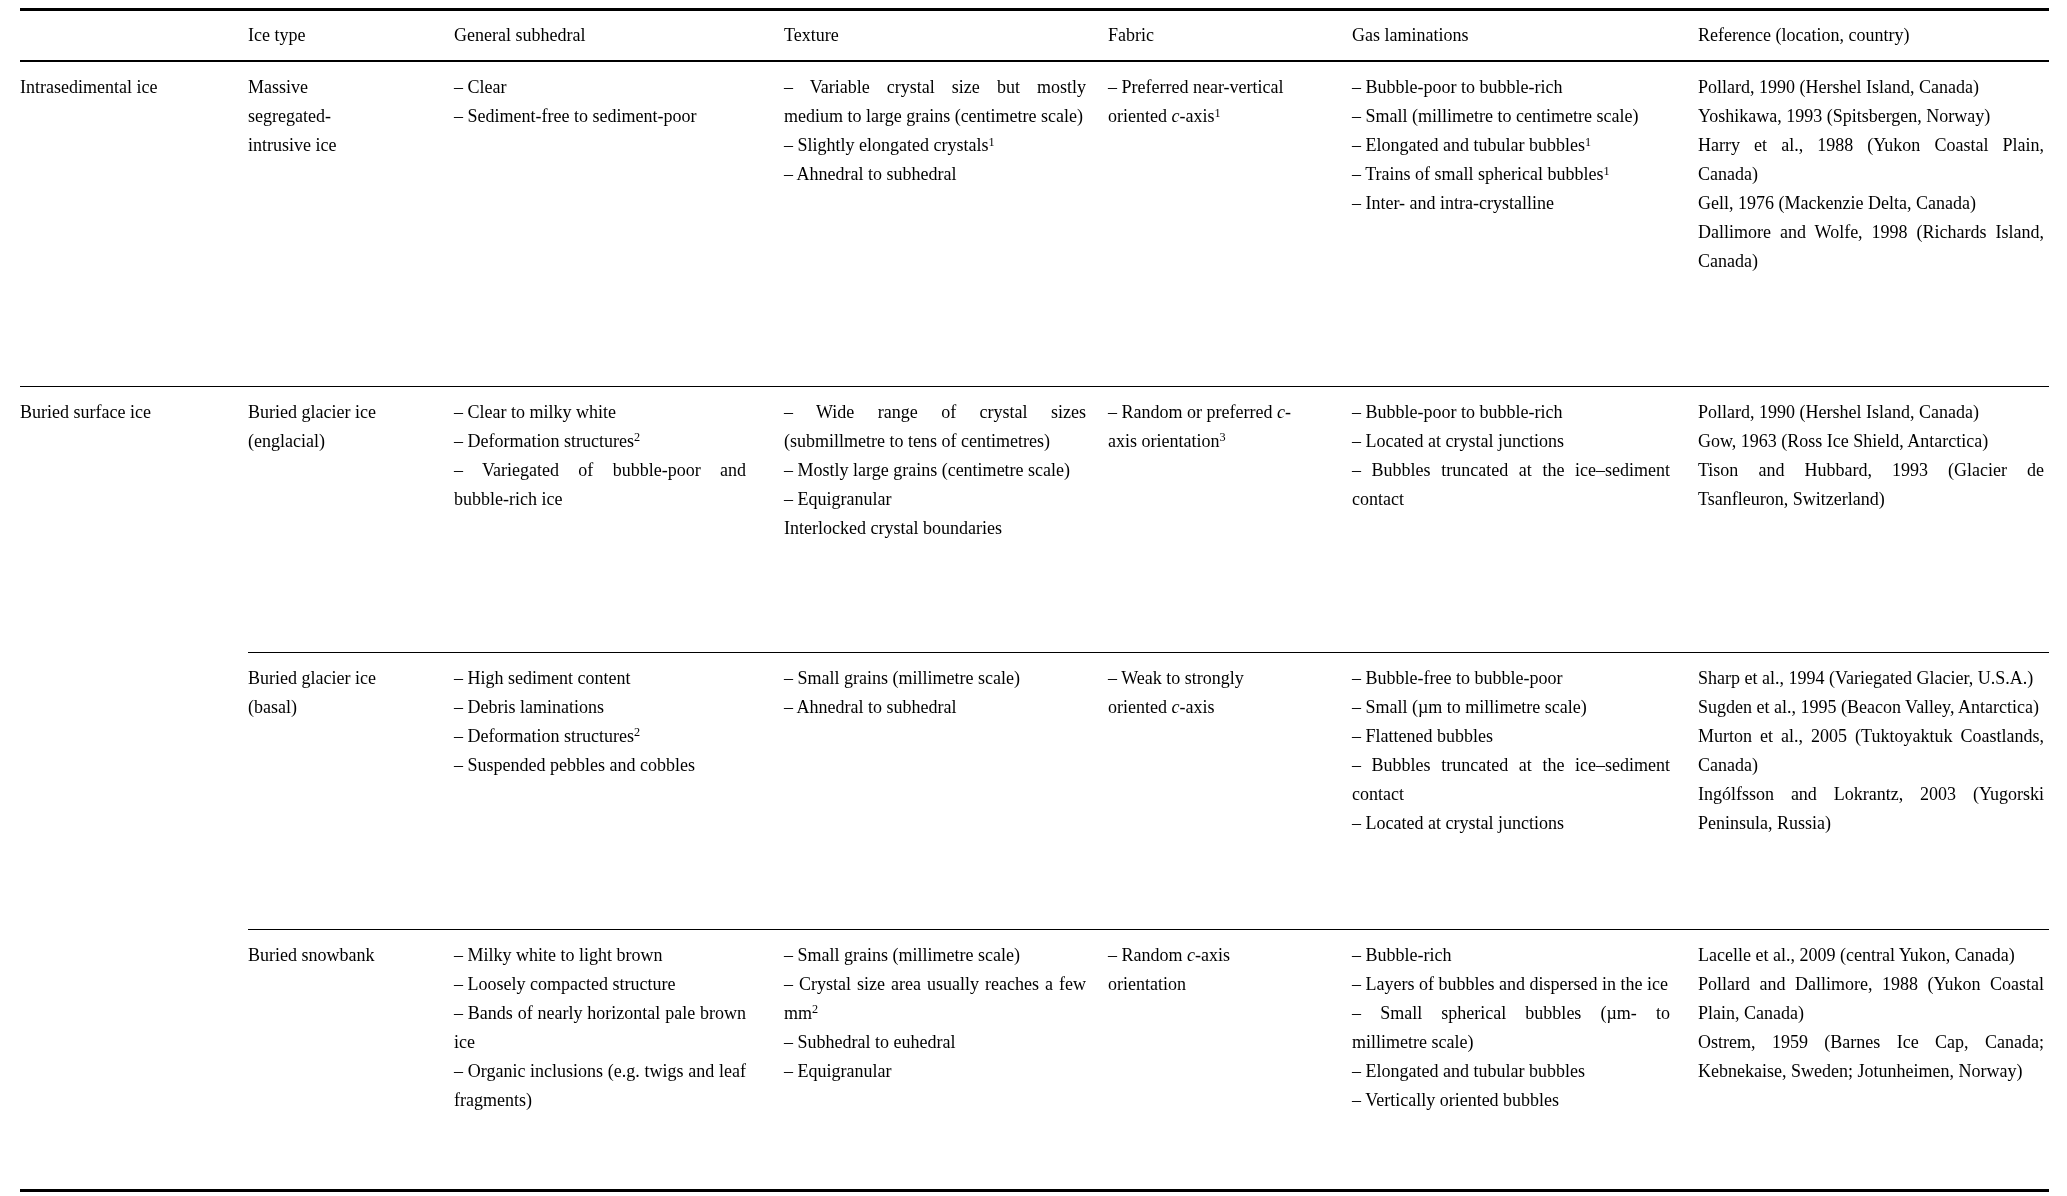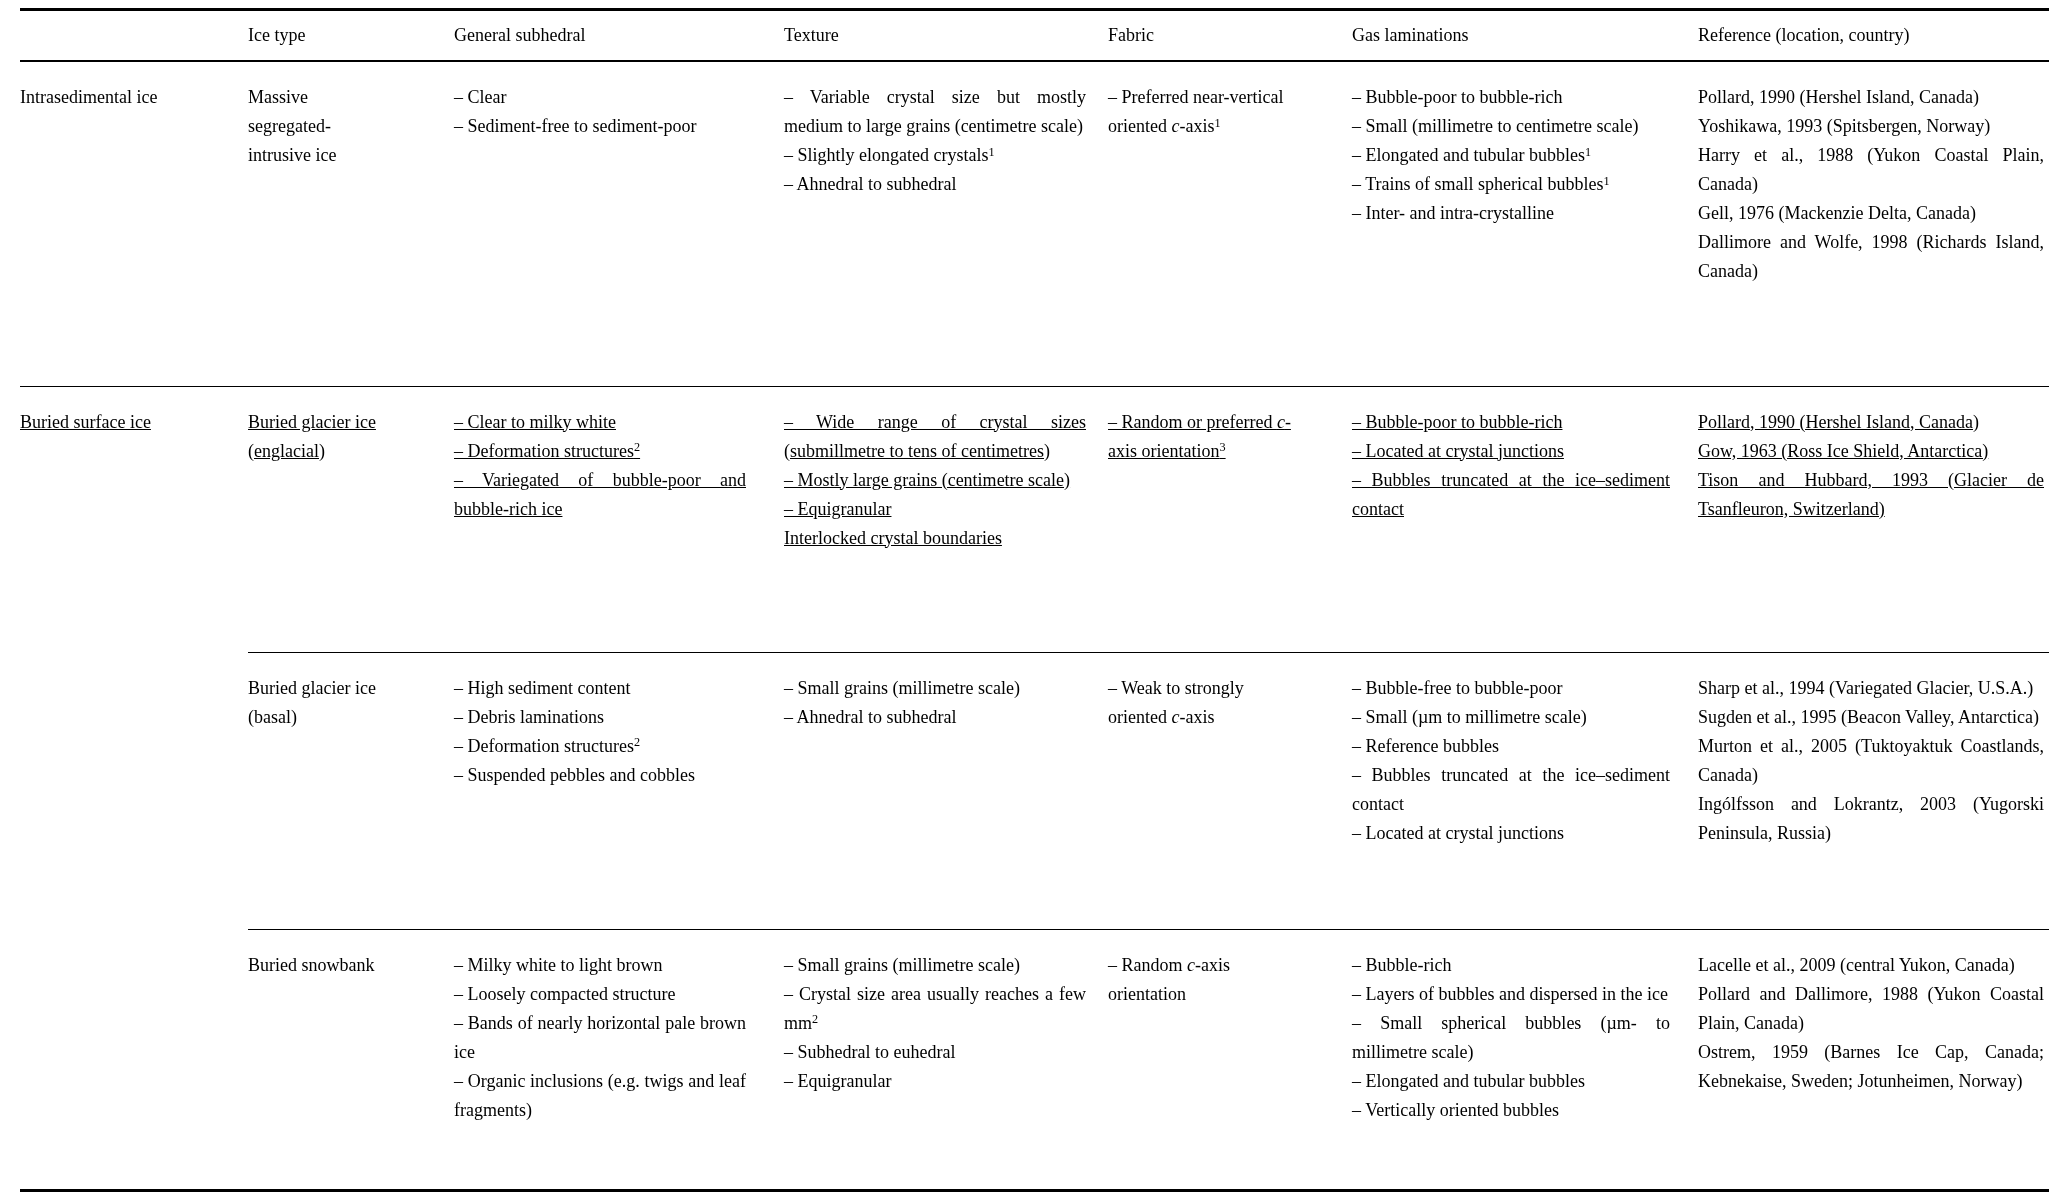--- a/index.html
+++ b/index.html
@@ -25,23 +25,23 @@
     font-weight: normal;
     font-size: 18px;
     line-height: 29px;
     padding: 0;
   }
   thead th {
     padding-top: 10px;
     padding-bottom: 10px;
     border-bottom: 2px solid #000;
   }
-  tbody td { padding-top: 21px; padding-bottom: 14px; }
-
-  tr.sep-full td, tr.sep-full th { border-top: 1.5px solid #000; text-decoration: underline; }
+  tbody td { padding-top: 11px; padding-bottom: 14px; }
+
+  tr.sep-full td, tr.sep-full th { border-top: 1.5px solid #000; }
   tr.sep-sub  td { border-top: 1.5px solid #000; margin-top: 41px; }
 
   
   .w-cat  { width: 172px; }
   .w-ice  { width: 136px; }
   .w-ga   { width: 292px; }
   .w-tx   { width: 302px; }
   .w-fb   { width: 196px; }
   .w-gi   { width: 318px; }
   .w-ref  { width: 346px; }
@@ -206,21 +206,21 @@
         <div class="w-fb">
 
         <div class="item">– Weak to strongly oriented <em>c</em>-axis</div>
           </div>
       </td>
       <td>
         <div class="w-gi just">
 
         <div class="item">– Bubble-free to bubble-poor</div>
             <div class="item">– Small (µm to millimetre scale)</div>
-            <div class="item">– Reference bubbles</div>
+            <div class="item">– Flattened bubbles</div>
             <div class="item">– Bubbles truncated at the ice–sediment contact</div>
             <div class="item">– Located at crystal junctions</div>
           </div>
       </td>
       <td>
         <div class="w-ref just">
 
         <div class="item">Sharp et al., 1994 (Variegated Glacier, U.S.A.)</div>
             <div class="item">Sugden et al., 1995 (Beacon Valley, Antarctica)</div>
             <div class="item">Murton et al., 2005 (Tuktoyaktuk Coastlands, Canada)</div>

